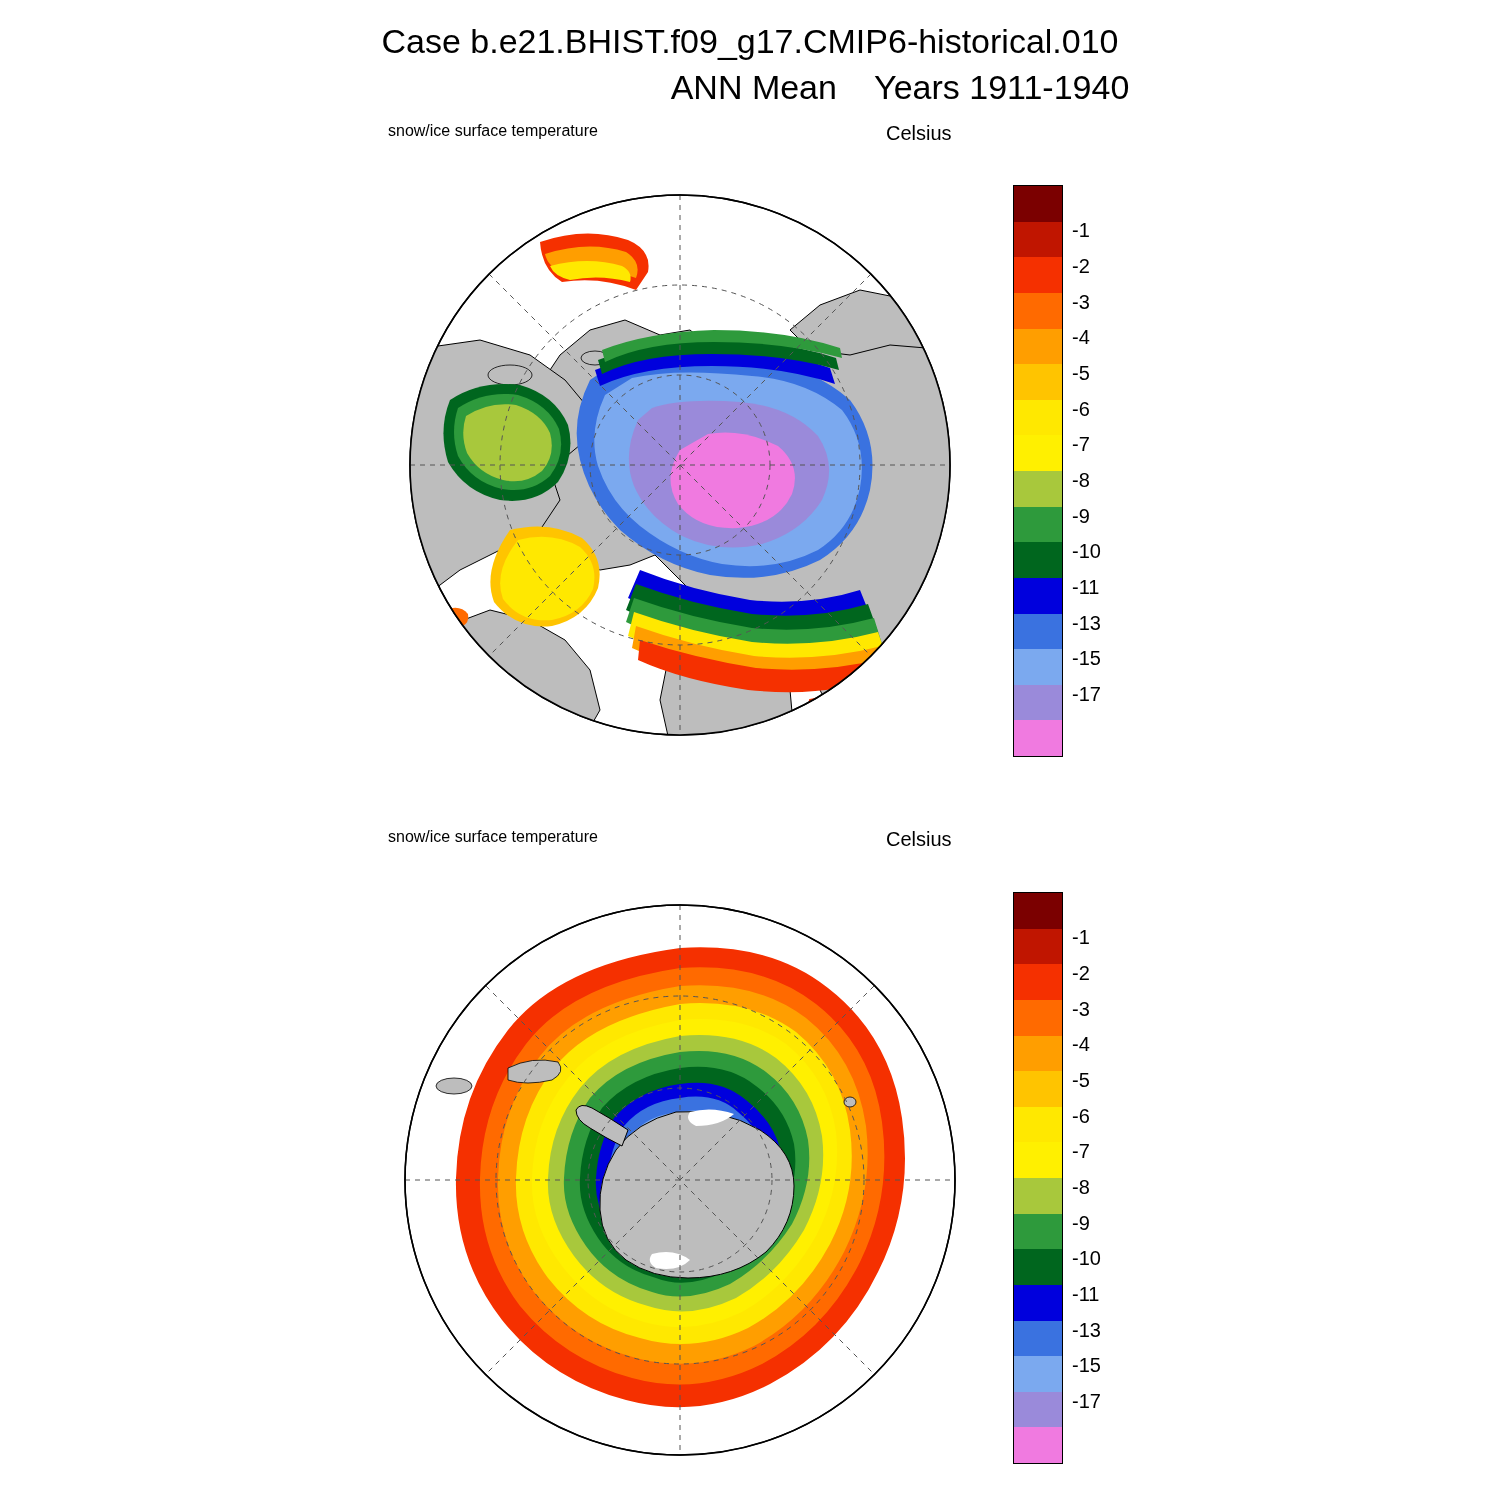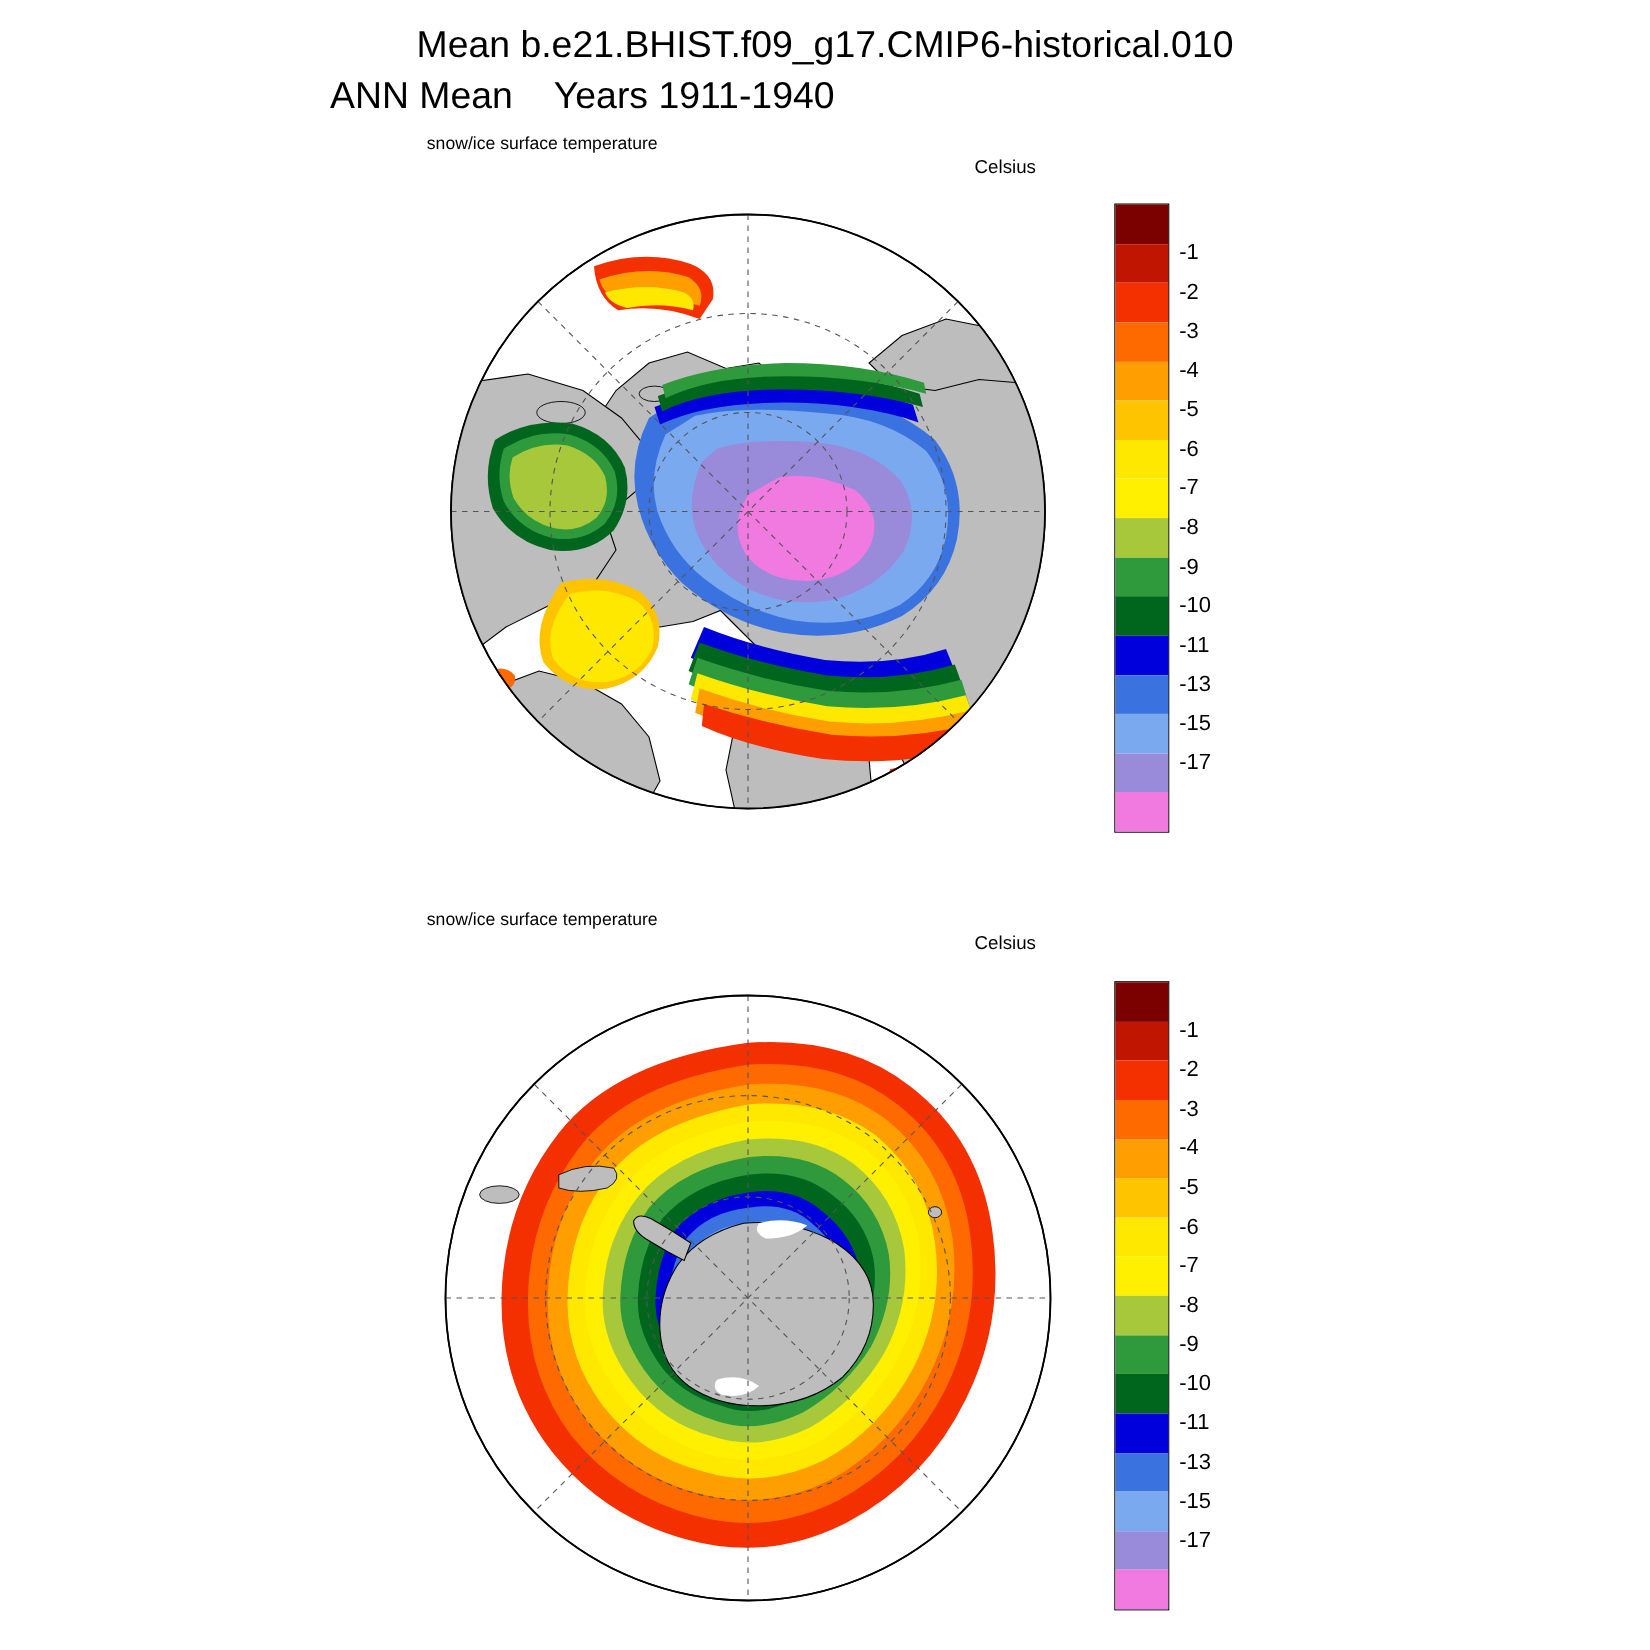--- a/index.html
+++ b/index.html
@@ -21,33 +21,32 @@
     left: 0;
     width: 1500px;
     text-align: center;
   }
   .title-line {
     font-size: 34px;
     line-height: 46px;
     white-space: pre;
   }
   .title-line-2 {
-    text-align: left;
+    text-align: center;
     padding-left: 300px;
   }
   .panel-label {
     position: absolute;
     font-size: 16px;
     white-space: nowrap;
   }
   .units-label {
     position: absolute;
-    font-size: 17px;
+    font-size: 20px;
     white-space: nowrap;
-    margin-top: 20px;
   }
   .map-wrap {
     position: absolute;
   }
   .cbar {
     position: absolute;
     border: 1px solid #000;
     box-sizing: content-box;
   }
   .cbar-seg {
@@ -62,21 +61,21 @@
     left: 0;
     transform: translateY(-50%);
     white-space: nowrap;
   }
   svg { display: block; }
 </style>
 </head>
 <body>
 
 <div class="title-block">
-  <div class="title-line">Mean b.e21.BHIST.f09_g17.CMIP6-historical.010</div>
+  <div class="title-line">Case b.e21.BHIST.f09_g17.CMIP6-historical.010</div>
   <div class="title-line title-line-2">ANN Mean    Years 1911-1940</div>
 </div>
 
 <div class="panel-label" style="left:388px; top:122px;">snow/ice surface temperature</div>
 <div class="units-label" style="left:886px; top:122px;">Celsius</div>
 
 <div class="map-wrap" style="left:390px; top:170px; width:580px; height:580px;">
 <svg width="580" height="580" viewBox="0 0 580 580">
   <defs>
     <clipPath id="arcClip">

